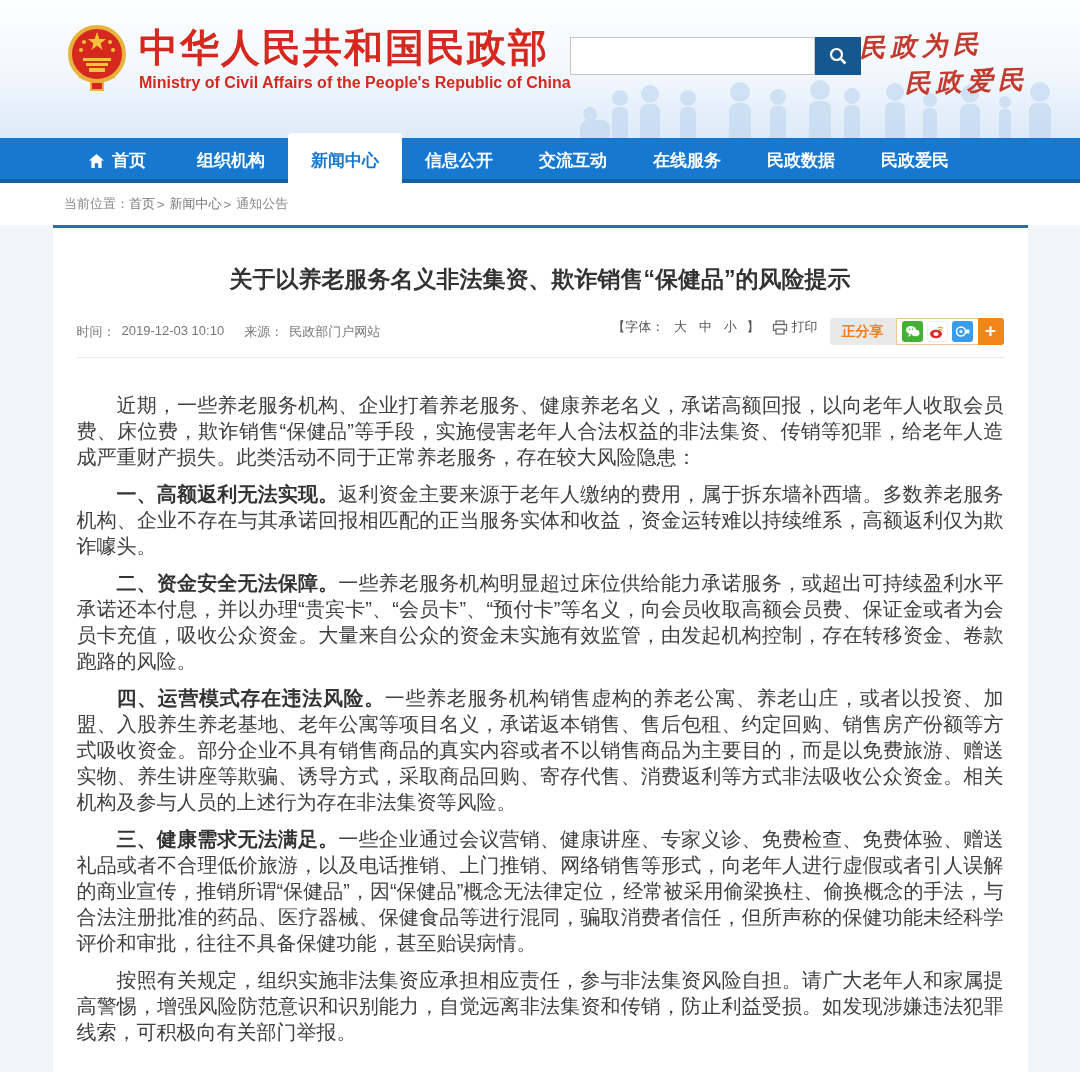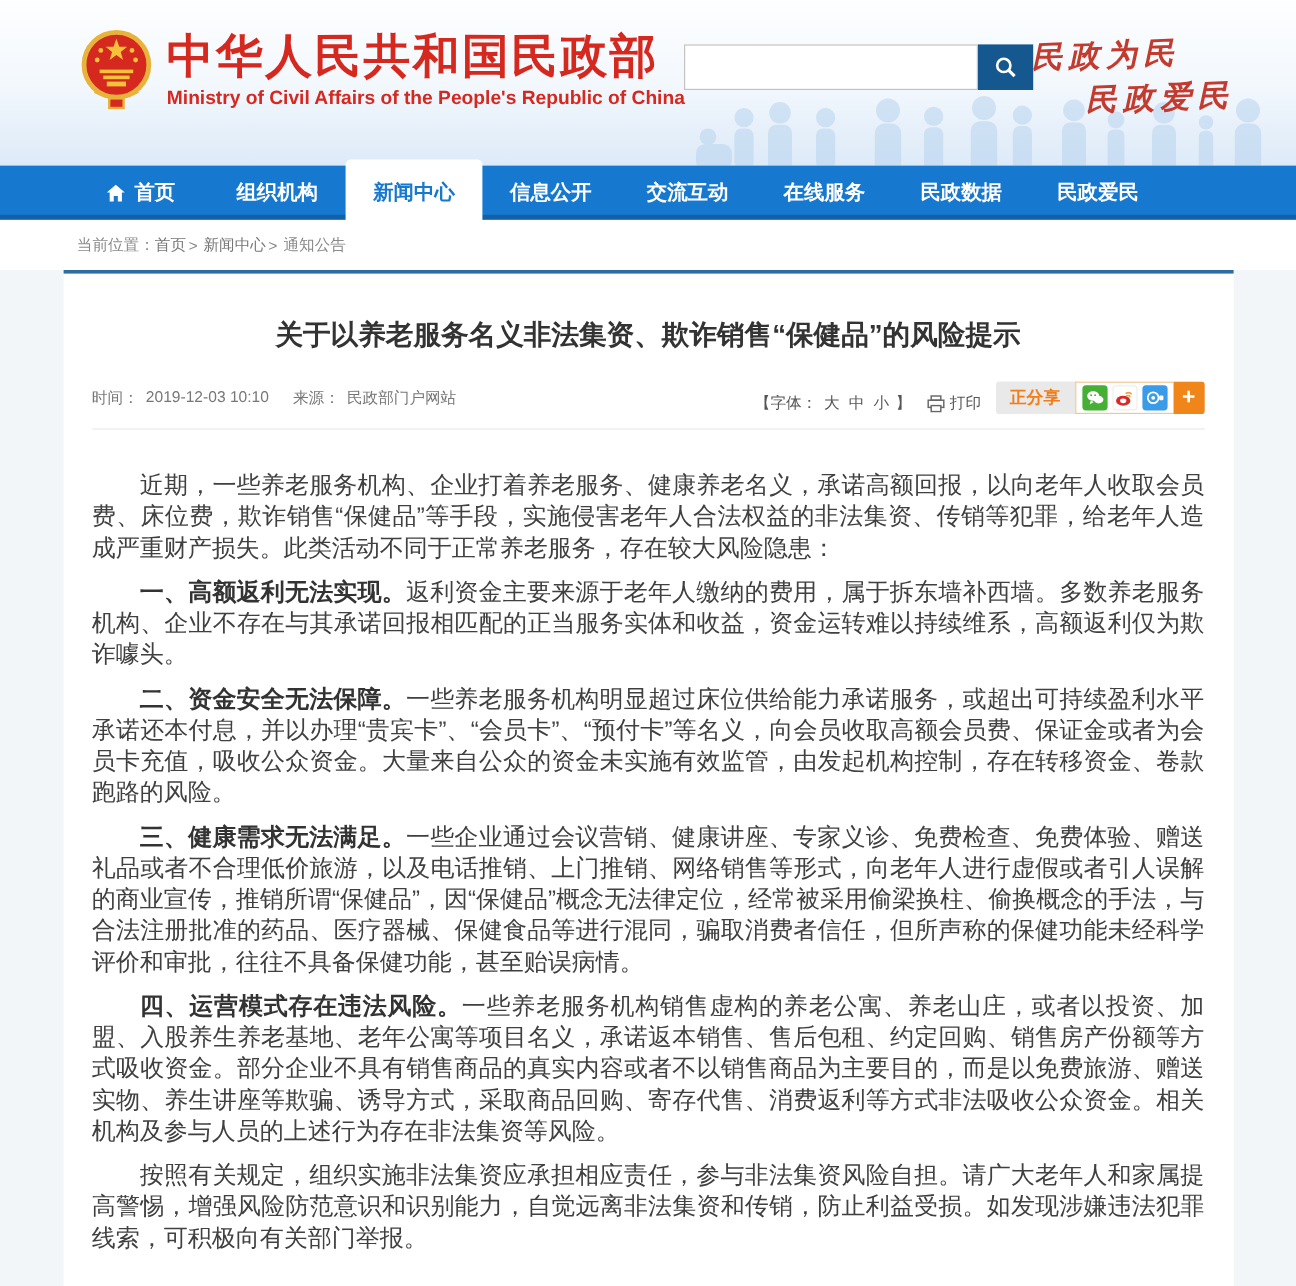--- a/index.html
+++ b/index.html
@@ -45,21 +45,21 @@
   
   .page-body { background:#f3f6f9; }
   .article-card { width:975px; margin:0 auto; background:#fff; border-top:3px solid #2e6da4;
     padding:0 24px 22px 24px; min-height:830px; }
   .article-title { text-align:center; font-size:23px; font-weight:bold; color:#333;
     padding-top:36px; line-height:30px; }
   .meta-row { margin-top:24px; display:flex; justify-content:space-between; align-items:center;
     font-size:13px; color:#777; border-bottom:1px solid #e9e9e9; padding-bottom:12px;gap:23px; }
   .meta-left { display:flex; gap:6px; white-space:nowrap; }
   .meta-left .val { color:#777; }
-  .meta-right { display:flex; align-items:flex-end; gap:12px; white-space:nowrap; }
+  .meta-right { display:flex; align-items:flex-start; gap:12px; white-space:nowrap;font-family:Liberation Mono, monospace; }
   .font-widget { color:#555; }
   .font-size-opt { cursor:pointer; margin:0 2px; color:#555; }
   .print-btn { display:flex; align-items:center; gap:4px; color:#555; cursor:pointer; }
   .share-widget { display:flex; align-items:center; height:27px; background:#e9e9e9;
     border-radius:3px; overflow:hidden; }
   .share-label { color:#f07d1a; font-weight:bold; font-size:14px; padding:0 12px; cursor:pointer; }
   .share-icons { background:#fff; height:27px; display:flex; align-items:center; gap:4px;
     padding:0 5px; border:1px solid #f0c896; border-right:none; }
   .share-ico { width:21px; height:21px; border-radius:3px; display:flex; align-items:center;
     justify-content:center; cursor:pointer; }
@@ -249,22 +249,22 @@
           </span>
           <span class="share-plus">+</span>
         </span>
       </div>
     </div>
 
     <div class="article-body">
       <p><b></b><span>近期，一些养老服务机构、企业打着养老服务、健康养老名义，承诺高额回报，以向老年人收取会员费、床位费，欺诈销售“保健品”等手段，实施侵害老年人合法权益的非法集资、传销等犯罪，给老年人造成严重财产损失。此类活动不同于正常养老服务，存在较大风险隐患：</span></p>
       <p><b>一、高额返利无法实现。</b><span>返利资金主要来源于老年人缴纳的费用，属于拆东墙补西墙。多数养老服务机构、企业不存在与其承诺回报相匹配的正当服务实体和收益，资金运转难以持续维系，高额返利仅为欺诈噱头。</span></p>
       <p><b>二、资金安全无法保障。</b><span>一些养老服务机构明显超过床位供给能力承诺服务，或超出可持续盈利水平承诺还本付息，并以办理“贵宾卡”、“会员卡”、“预付卡”等名义，向会员收取高额会员费、保证金或者为会员卡充值，吸收公众资金。大量来自公众的资金未实施有效监管，由发起机构控制，存在转移资金、卷款跑路的风险。</span></p>
+      <p><b>四、运营模式存在违法风险。</b><span>一些养老服务机构销售虚构的养老公寓、养老山庄，或者以投资、加盟、入股养生养老基地、老年公寓等项目名义，承诺返本销售、售后包租、约定回购、销售房产份额等方式吸收资金。部分企业不具有销售商品的真实内容或者不以销售商品为主要目的，而是以免费旅游、赠送实物、养生讲座等欺骗、诱导方式，采取商品回购、寄存代售、消费返利等方式非法吸收公众资金。相关机构及参与人员的上述行为存在非法集资等风险。</span></p>
       <p><b>三、健康需求无法满足。</b><span>一些企业通过会议营销、健康讲座、专家义诊、免费检查、免费体验、赠送礼品或者不合理低价旅游，以及电话推销、上门推销、网络销售等形式，向老年人进行虚假或者引人误解的商业宣传，推销所谓“保健品”，因“保健品”概念无法律定位，经常被采用偷梁换柱、偷换概念的手法，与合法注册批准的药品、医疗器械、保健食品等进行混同，骗取消费者信任，但所声称的保健功能未经科学评价和审批，往往不具备保健功能，甚至贻误病情。</span></p>
-      <p><b>四、运营模式存在违法风险。</b><span>一些养老服务机构销售虚构的养老公寓、养老山庄，或者以投资、加盟、入股养生养老基地、老年公寓等项目名义，承诺返本销售、售后包租、约定回购、销售房产份额等方式吸收资金。部分企业不具有销售商品的真实内容或者不以销售商品为主要目的，而是以免费旅游、赠送实物、养生讲座等欺骗、诱导方式，采取商品回购、寄存代售、消费返利等方式非法吸收公众资金。相关机构及参与人员的上述行为存在非法集资等风险。</span></p>
       <p><b></b><span>按照有关规定，组织实施非法集资应承担相应责任，参与非法集资风险自担。请广大老年人和家属提高警惕，增强风险防范意识和识别能力，自觉远离非法集资和传销，防止利益受损。如发现涉嫌违法犯罪线索，可积极向有关部门举报。</span></p>
     </div>
 
     <div class="signature">
       <div class="sig-line1">民政部 中国银行保险监督管理委员会</div>
       <div class="sig-line3">2019年12月3日</div>
     </div>
 
   </div>
 </div>

